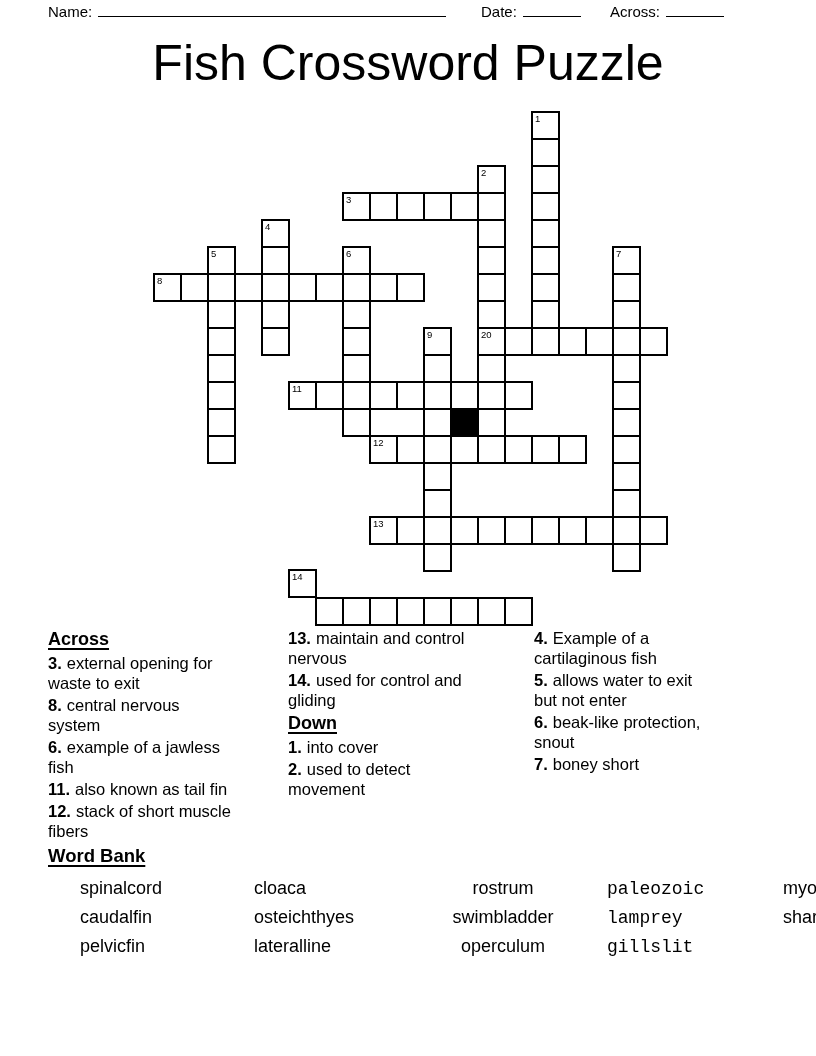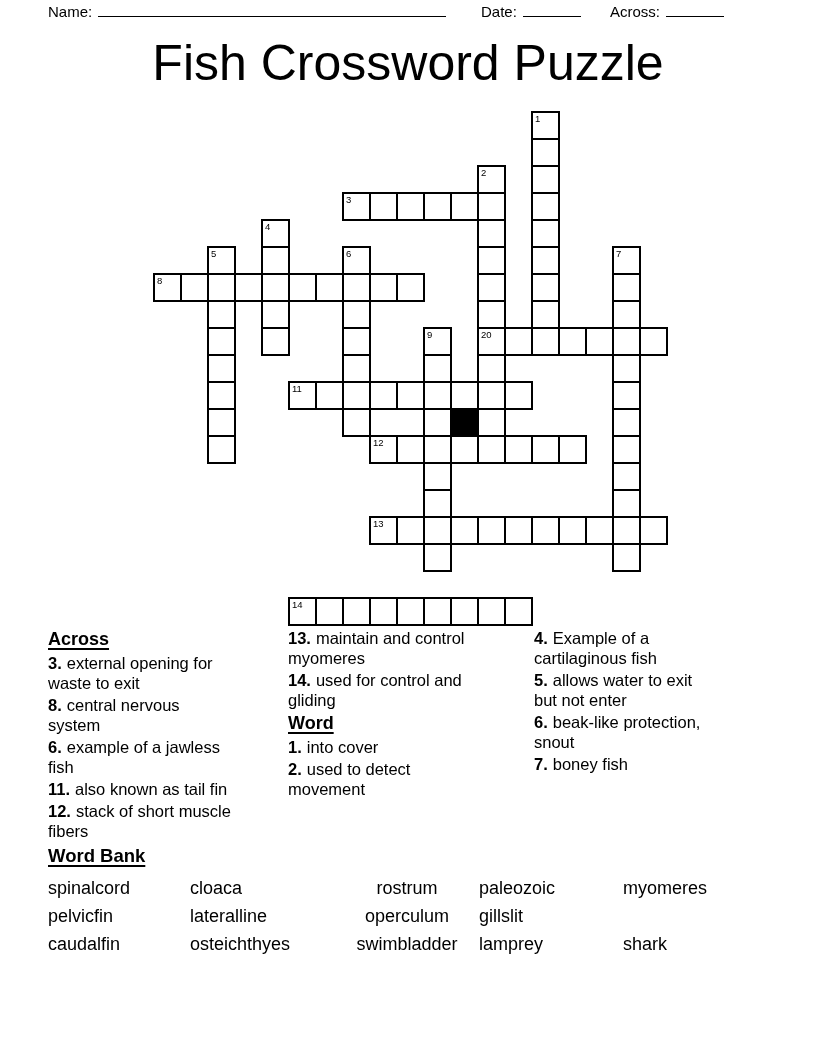--- a/index.html
+++ b/index.html
@@ -50,22 +50,22 @@
   .clue b { font-weight:bold; margin-right:5px; }
   .clue span { white-space:pre-line; }
   
   .wordbank { position:absolute; top:845px; left:48px; width:730px; }
   .wb-heading {
     font-size:18.5px; line-height:22px; font-weight:bold;
     text-decoration:underline; text-decoration-thickness:2px; text-underline-offset:3px;
     margin-bottom:7px;
   }
   .wb-row { line-height:28px; font-size:18px; white-space:nowrap; }
-  .wb-word { display:inline-block; }
-  .wb-w0 { width:142px; } .wb-w1 { width:145px; } .wb-w2 { width:144px;text-align:center; } .wb-w3 { width:144px; } .wb-w4 { width:auto; }
+  .wb-word { display:inline-block;margin-left:32px; }
+  .wb-w0 { width:142px; } .wb-w1 { width:145px; } .wb-w2 { width:144px;text-align:center; } .wb-w3 { width:144px;font-family:Liberation Mono, monospace; } .wb-w4 { width:auto; }
 </style>
 </head>
 <body>
 
 <div class="hdr">
   <span class="hdr-item hdr-name"><span>Name:</span><span class="blank blank-name"></span></span>
   <span class="hdr-item hdr-date"><span>Date:</span><span class="blank blank-date"></span></span>
   <span class="hdr-item hdr-period"><span>Across:</span><span class="blank blank-period"></span></span>
 </div>
 
@@ -189,21 +189,21 @@
       <span class="cellnum">13</span>
     </div>
     <div class="cell" style="left: 243px; top: 405px;"></div>
     <div class="cell" style="left: 297px; top: 405px;"></div>
     <div class="cell" style="left: 324px; top: 405px;"></div>
     <div class="cell" style="left: 351px; top: 405px;"></div>
     <div class="cell" style="left: 378px; top: 405px;"></div>
     <div class="cell" style="left: 405px; top: 405px;"></div>
     <div class="cell" style="left: 432px; top: 405px;"></div>
     <div class="cell" style="left: 486px; top: 405px;"></div>
-    <div class="cell" style="left: 135px; top: 486px;">
+    <div class="cell" style="left: 135px; top: 458px;">
       <span class="cellnum">14</span>
     </div>
     <div class="cell" style="left: 162px; top: 486px;"></div>
     <div class="cell" style="left: 189px; top: 486px;"></div>
     <div class="cell" style="left: 216px; top: 486px;"></div>
     <div class="cell" style="left: 243px; top: 486px;"></div>
     <div class="cell" style="left: 270px; top: 486px;"></div>
     <div class="cell" style="left: 297px; top: 486px;"></div>
     <div class="cell" style="left: 324px; top: 486px;"></div>
     <div class="cell" style="left: 351px; top: 486px;"></div>
@@ -218,39 +218,39 @@
       <div class="clue"><b>8.</b><span>central nervous
 system</span></div>
       <div class="clue"><b>6.</b><span>example of a jawless
 fish</span></div>
       <div class="clue"><b>11.</b><span>also known as tail fin</span></div>
       <div class="clue"><b>12.</b><span>stack of short muscle
 fibers</span></div>
     </div>
   <div class="clue-col col1">
       <div class="clue"><b>13.</b><span>maintain and control
-myomeres</span></div>
+nervous</span></div>
       <div class="clue"><b>14.</b><span>used for control and
 gliding</span></div>
-      <div class="clue-heading">Word</div>
+      <div class="clue-heading">Down</div>
       <div class="clue"><b>1.</b><span>into cover</span></div>
       <div class="clue"><b>2.</b><span>used to detect
 movement</span></div>
     </div>
   <div class="clue-col col2">
       <div class="clue"><b>4.</b><span>Example of a
 cartilaginous fish</span></div>
       <div class="clue"><b>5.</b><span>allows water to exit
 but not enter</span></div>
       <div class="clue"><b>6.</b><span>beak-like protection,
 snout</span></div>
-      <div class="clue"><b>7.</b><span>boney fish</span></div>
+      <div class="clue"><b>7.</b><span>boney short</span></div>
     </div>
 </div>
 
 <div class="wordbank">
   <div class="wb-heading">Word Bank</div>
   <div id="wb-grid">
       <div class="wb-row"><span class="wb-word wb-w0">spinalcord</span><span class="wb-word wb-w1">cloaca</span><span class="wb-word wb-w2">rostrum</span><span class="wb-word wb-w3">paleozoic</span><span class="wb-word wb-w4">myomeres</span></div>
+      <div class="wb-row"><span class="wb-word wb-w0">caudalfin</span><span class="wb-word wb-w1">osteichthyes</span><span class="wb-word wb-w2">swimbladder</span><span class="wb-word wb-w3">lamprey</span><span class="wb-word wb-w4">shark</span></div>
       <div class="wb-row"><span class="wb-word wb-w0">pelvicfin</span><span class="wb-word wb-w1">lateralline</span><span class="wb-word wb-w2">operculum</span><span class="wb-word wb-w3">gillslit</span></div>
-      <div class="wb-row"><span class="wb-word wb-w0">caudalfin</span><span class="wb-word wb-w1">osteichthyes</span><span class="wb-word wb-w2">swimbladder</span><span class="wb-word wb-w3">lamprey</span><span class="wb-word wb-w4">shark</span></div>
     </div>
 </div>
 
 </body></html>

